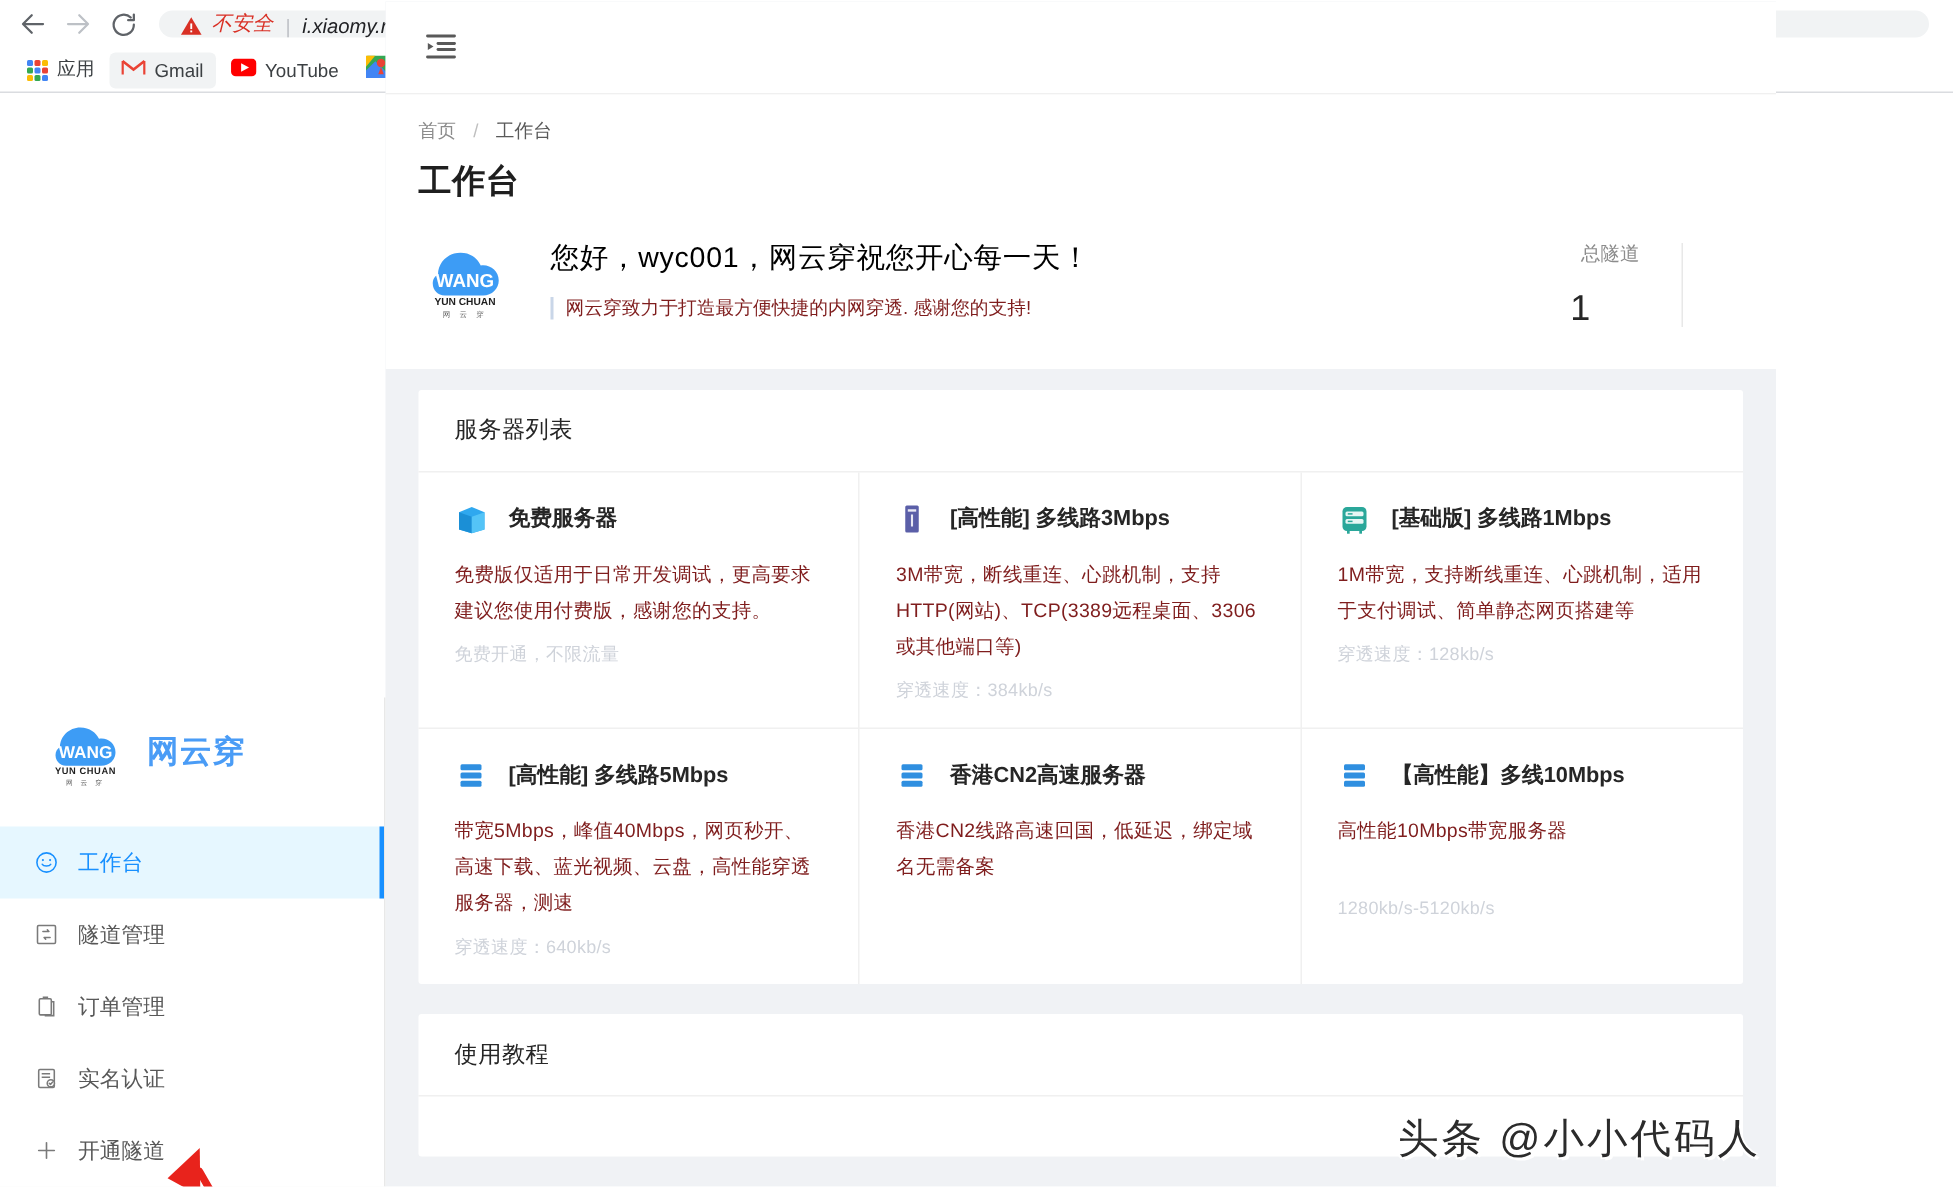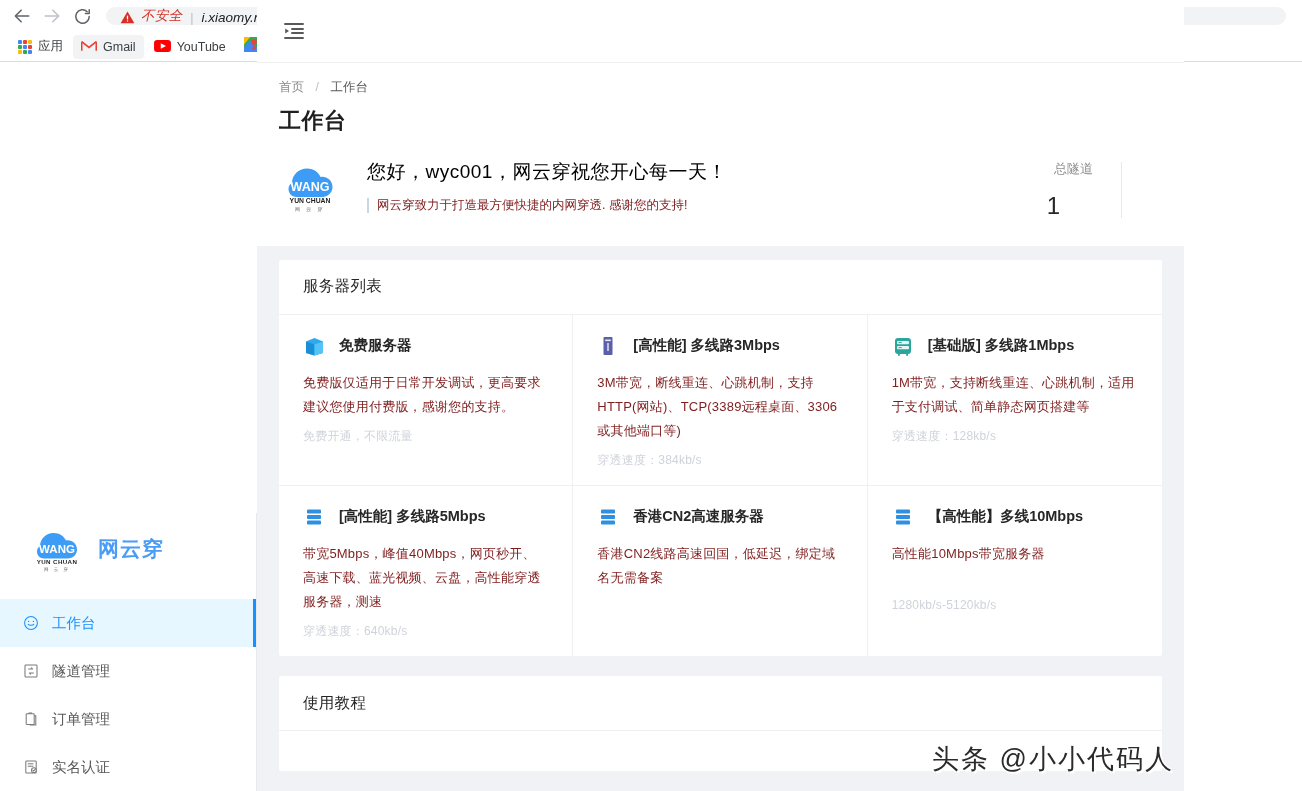--- a/index.html
+++ b/index.html
@@ -324,20 +324,29 @@
             <rect x="3.5" y="2.5" width="13" height="15" rx="1"></rect>
             <line x1="6" y1="6" x2="13" y2="6"></line>
             <line x1="6" y1="9" x2="13" y2="9"></line>
             <circle cx="13.6" cy="14" r="3" fill="#ffffff"></circle>
             <path d="M12.3 14l1 1 1.8-2" stroke-linecap="round" stroke-linejoin="round"></path>
           </svg>
         </span>
         <span>实名认证</span>
       </div>
 
+      <div class="menu-item">
+        <span class="menu-icon">
+          <svg width="16" height="16" viewBox="0 0 20 20" fill="none" stroke="#7a7a7a" stroke-width="1.35" stroke-linecap="round">
+            <line x1="10" y1="3.5" x2="10" y2="16.5"></line>
+            <line x1="3.5" y1="10" x2="16.5" y2="10"></line>
+          </svg>
+        </span>
+        <span>开通隧道</span>
+      </div>
     </div>
 
     <span class="pointer-arrow">
       <svg width="110" height="130" viewBox="0 0 110 130">
         <path d="M94 124 L38 26" stroke="#e8231c" stroke-width="5" stroke-linecap="round"></path>
         <path d="M31 10 L47 38 L22 38 Z" fill="#e8231c" transform="rotate(29 34 24)"></path>
       </svg>
     </span>
   </div>
 

